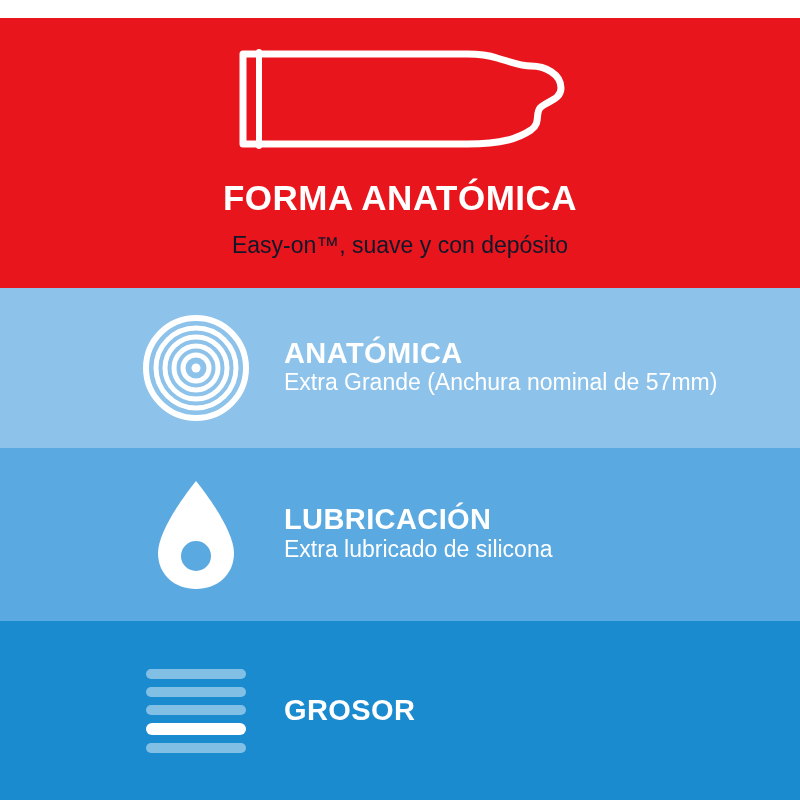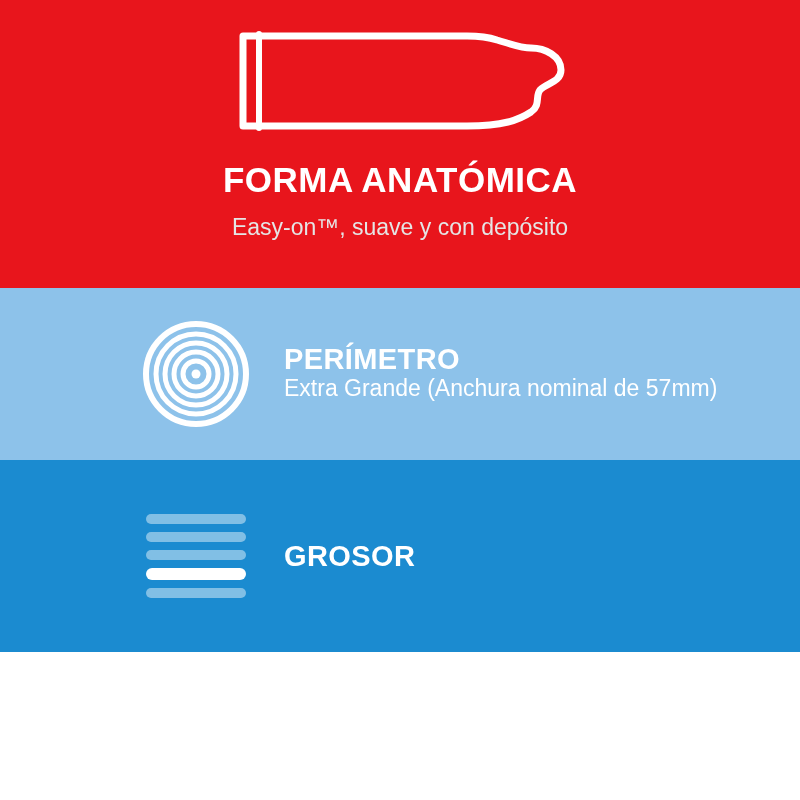--- a/index.html
+++ b/index.html
@@ -20,39 +20,40 @@
   
   .hero {
     background: #e8151c;
     height: 288px;
     display: flex;
     flex-direction: column;
     align-items: center;
     justify-content: flex-start;
     padding-top: 22px;
     color: #ffffff;
+    margin-top: 18px;
   }
   .hero-icon {
     width: 330px;
     height: 118px;
     display: block;
   }
   .hero-title {
     font-size: 35px;
     font-weight: bold;
     letter-spacing: 0.5px;
     margin-top: 20px;
     text-align: center;
     color: #ffffff;
   }
   .hero-sub {
     font-size: 23px;
     margin-top: 14px;
     text-align: center;
-    color: #e5e5e5;
+    color: #0f172a;
     font-weight: 400;
   }
 
   
   .row {
     display: flex;
     align-items: center;
     padding-left: 140px;
     color: #ffffff;
   }
@@ -110,25 +111,37 @@
       <svg width="112" height="112" viewBox="0 0 112 112" xmlns="http://www.w3.org/2000/svg" aria-hidden="true">
         <circle cx="56" cy="56" r="50" fill="none" stroke="#ffffff" stroke-width="6"></circle>
         <circle cx="56" cy="56" r="40" fill="none" stroke="#ffffff" stroke-width="5"></circle>
         <circle cx="56" cy="56" r="31" fill="none" stroke="#ffffff" stroke-width="5"></circle>
         <circle cx="56" cy="56" r="22" fill="none" stroke="#ffffff" stroke-width="5"></circle>
         <circle cx="56" cy="56" r="13" fill="none" stroke="#ffffff" stroke-width="5"></circle>
         <circle cx="56" cy="56" r="4.5" fill="#ffffff"></circle>
       </svg>
     </div>
     <div class="row-text">
-      <div class="row-title">PERÍMETRO</div>
+      <div class="row-title">ANATÓMICA</div>
       <div class="row-desc">Extra Grande (Anchura nominal de 57mm)</div>
     </div>
   </section>
 
+  <section class="row row-2">
+    <div class="row-icon">
+      <svg width="112" height="124" viewBox="0 0 112 124" xmlns="http://www.w3.org/2000/svg" aria-hidden="true">
+        <path d="M56 8 C56 8 18 54 18 80 C18 102 35 116 56 116 C77 116 94 102 94 80 C94 54 56 8 56 8 Z" fill="#ffffff"></path>
+        <circle cx="56" cy="83" r="15" fill="#5aa9e0"></circle>
+      </svg>
+    </div>
+    <div class="row-text">
+      <div class="row-title">LUBRICACIÓN</div>
+      <div class="row-desc">Extra lubricado de silicona</div>
+    </div>
+  </section>
 
   <section class="row row-3">
     <div class="row-icon">
       <svg width="112" height="112" viewBox="0 0 112 112" xmlns="http://www.w3.org/2000/svg" aria-hidden="true">
         <rect x="6" y="14" width="100" height="10" rx="5" fill="#ffffff" opacity="0.45"></rect>
         <rect x="6" y="32" width="100" height="10" rx="5" fill="#ffffff" opacity="0.45"></rect>
         <rect x="6" y="50" width="100" height="10" rx="5" fill="#ffffff" opacity="0.45"></rect>
         <rect x="6" y="68" width="100" height="12" rx="6" fill="#ffffff"></rect>
         <rect x="6" y="88" width="100" height="10" rx="5" fill="#ffffff" opacity="0.45"></rect>
       </svg>

